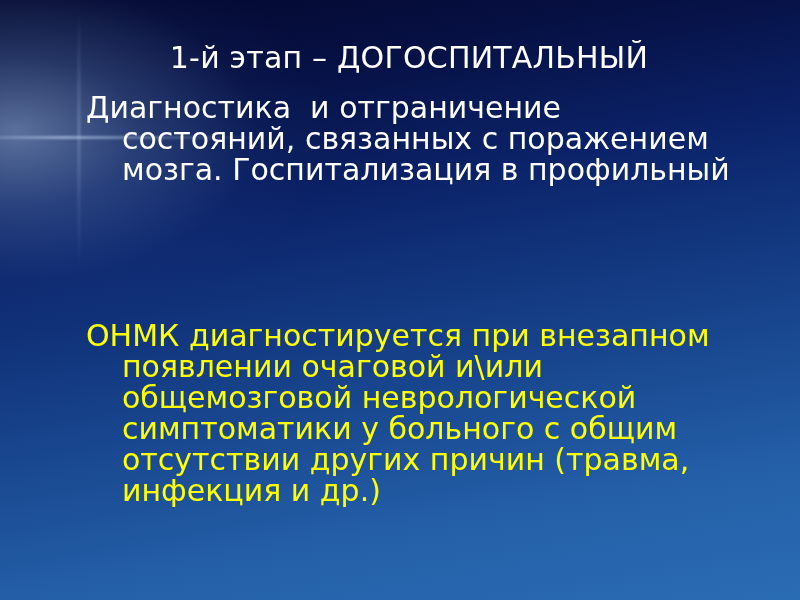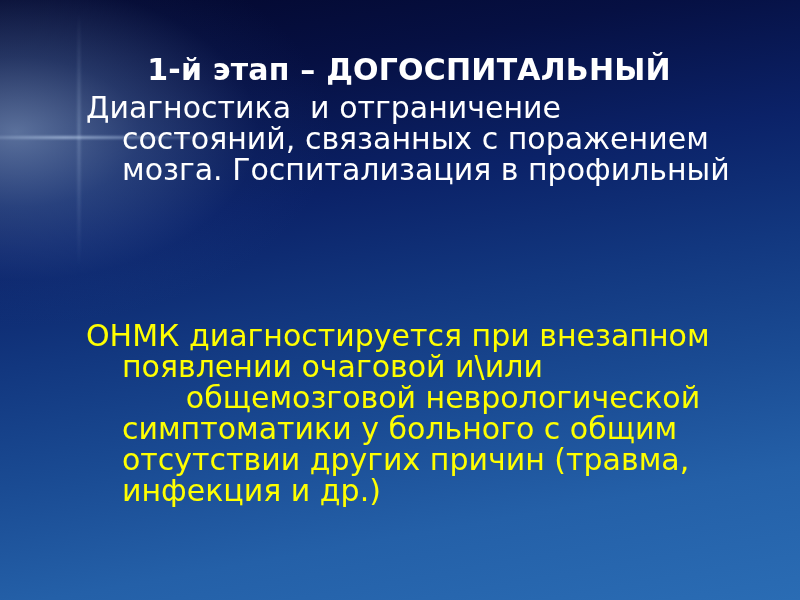--- a/index.html
+++ b/index.html
@@ -43,24 +43,24 @@
   }
   .content {
     position: relative;
     z-index: 3;
     padding: 0;
   }
   .slide-title {
     position: absolute;
     left: 0;
     right: 0;
-    top: 52px;
+    top: 40px;
     text-align: center;
     color: #ffffff;
-    font-weight: bold;
+    font-weight: normal;
     font-size: 30px;
     letter-spacing: 0.2px;
     padding-left: 18px;
   }
   .body-block {
     position: absolute;
     left: 86px;
     right: 36px;
   }
   .para {
@@ -104,21 +104,21 @@
         <div class="line">Диагностика  и отграничение</div>
         <div class="line hang" style="padding-left:36px;text-indent:0;">состояний, связанных с поражением</div>
         <div class="line hang" style="padding-left:36px;text-indent:0;">мозга. Госпитализация в профильный</div>
       </div>
     </div>
 
     <div class="body-block p2">
       <div class="para">
         <div class="line">ОНМК диагностируется при внезапном</div>
         <div class="line" style="padding-left:36px;">появлении очаговой и\или</div>
-        <div class="line" style="padding-left:36px;text-align:center;">общемозговой неврологической</div>
+        <div class="line" style="padding-left:36px;">общемозговой неврологической</div>
         <div class="line" style="padding-left:36px;">симптоматики у больного с общим</div>
         <div class="line" style="padding-left:36px;">отсутствии других причин (травма,</div>
         <div class="line" style="padding-left:36px;">инфекция и др.)</div>
       </div>
     </div>
 
   </div>
 </div>
 
 </body></html>

